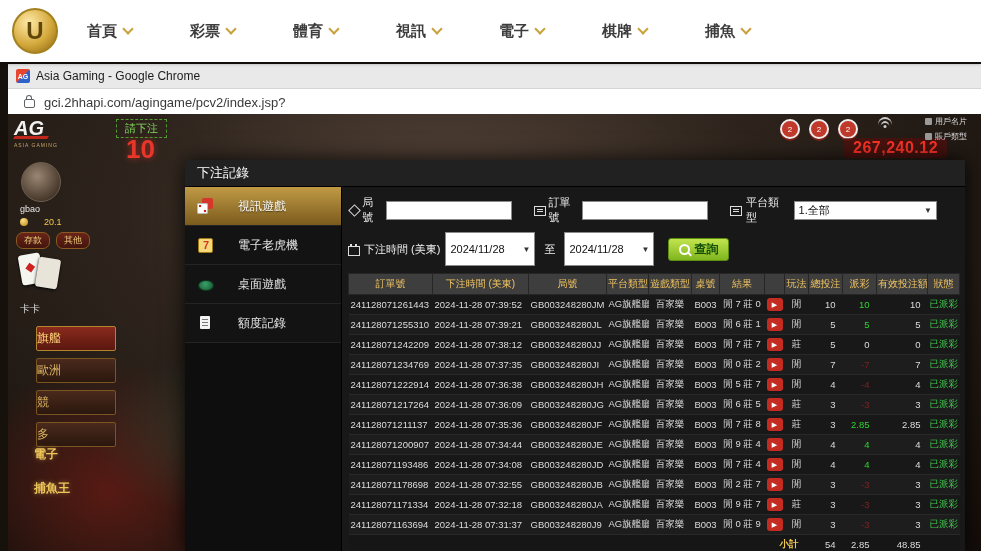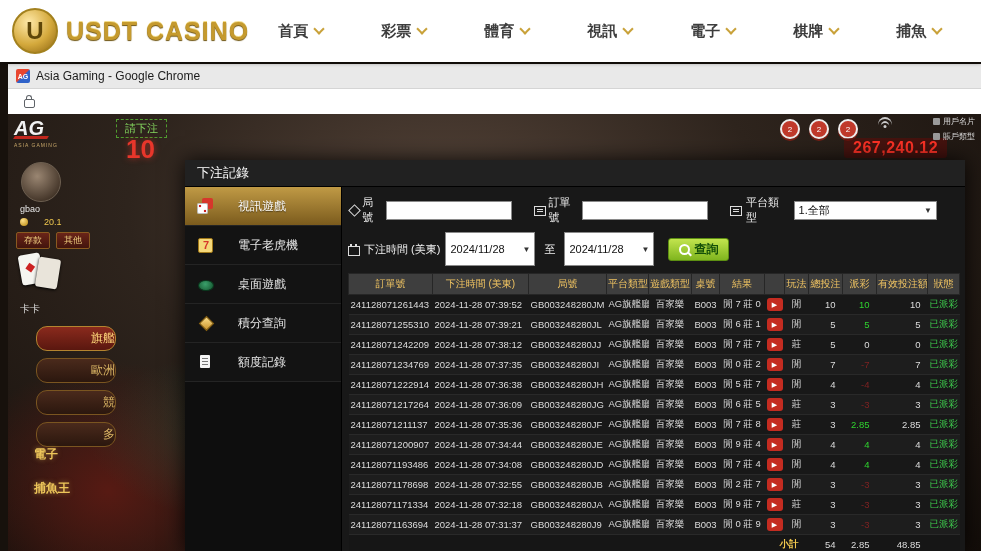--- a/index.html
+++ b/index.html
@@ -51,39 +51,39 @@
               color:#84d55e;font-size:11px}
   .countdown{position:absolute;left:118px;top:20px;color:#e8362b;font-size:26px;font-weight:bold;
              text-shadow:0 0 6px rgba(232,54,43,.6)}
   .avatar{position:absolute;left:13px;top:48px;width:38px;height:38px;border-radius:50%;border:1px solid #6d5f50;
           background:radial-gradient(circle at 40% 35%,#9a8672,#4a3b2e 70%,#241b13);cursor:pointer}
   .player-name{position:absolute;left:12px;top:90px;color:#e8e8e8;font-size:9px}
   .player-coins{position:absolute;left:12px;top:103px;color:#f0c84f;font-size:9px;display:flex;align-items:center;gap:16px}
   .coin{width:8px;height:8px;border-radius:50%;background:radial-gradient(circle at 35% 30%,#ffe18a,#b8860b);display:inline-block}
   .quick-buttons{position:absolute;left:8px;top:118px;display:flex;gap:6px}
   .qbtn{height:15px;padding:0 7px;background:linear-gradient(#6a2418,#43150d);border:1px solid #8a5a20;
-        border-radius:2px;color:#f0d080;font-size:9px;line-height:15px;cursor:pointer}
+        border-radius:7px;color:#f0d080;font-size:9px;line-height:15px;cursor:pointer}
   .cards{position:absolute;left:12px;top:140px;width:60px;height:44px}
   .card{position:absolute;width:22px;height:30px;background:#f5f5f0;border-radius:3px;box-shadow:0 1px 3px #000}
   .c1{transform:rotate(-10deg)}
   .c1:after{content:"";position:absolute;left:7px;top:10px;width:7px;height:7px;background:#c22;transform:rotate(45deg)}
   .c2{left:17px;top:4px;transform:rotate(9deg);background:#e9e4da}
   .cards-label{position:absolute;left:12px;top:188px;color:#ddd;font-size:10px}
   .lobby-tabs{position:absolute;left:28px;top:212px;display:flex;flex-direction:column;gap:7px}
-  .lobby-tab{width:78px;height:23px;line-height:23px;text-align:right;border-radius:11px;cursor:pointer;
+  .lobby-tab{width:78px;height:23px;line-height:23px;text-align:left;border-radius:2px;cursor:pointer;
              background:linear-gradient(#4a2a1c,#2b170e);border:1px solid #7a5520;color:#dcb765;font-size:12px}
   .lobby-tab.hot{background:linear-gradient(#8a2a1d,#5a170f);color:#ffd87a;border-color:#b4842f}
   .bottom-items{position:absolute;left:26px;top:332px;display:flex;flex-direction:column;gap:17px}
   .bottom-item{color:#edc65a;font-size:12px;font-weight:bold;cursor:pointer;text-shadow:0 0 5px rgba(237,198,90,.5)}
   .chips{position:absolute;left:772px;top:5px;display:flex;gap:9px}
   .chip{width:16px;height:16px;border-radius:50%;background:#c0392b;border:2px solid #eee;color:#fff;
         font-size:8px;display:flex;align-items:center;justify-content:center;box-shadow:0 2px 0 #7a1f15}
   .balance{position:absolute;left:836px;top:24px;padding:1px 9px;background:rgba(92,13,10,.6);border-radius:3px;
            color:#ff3226;font-size:16px;font-weight:bold;letter-spacing:.5px}
-  .right-panel{position:absolute;right:6px;top:2px;display:flex;flex-direction:column;gap:4px;align-items:flex-start}
+  .right-panel{position:absolute;right:14px;top:2px;display:flex;flex-direction:column;gap:4px;align-items:flex-start}
   .rp-row{display:flex;align-items:center;gap:3px;color:#ddd;font-size:8px;cursor:pointer}
   .rp-ic{width:7px;height:7px;background:#9a9a9a;border-radius:1px;display:inline-block}
   .wifi{position:absolute;right:88px;top:3px;width:16px;height:12px}
   .wifi b{position:absolute;left:50%;transform:translateX(-50%);border-top:2px solid #ccc;
           border-radius:50% 50% 0 0/100% 100% 0 0}
   .wifi b:nth-child(1){width:14px;height:6px;top:0}
   .wifi b:nth-child(2){width:9px;height:4px;top:4px}
   .wifi b:nth-child(3){width:3px;height:3px;top:8px;background:#ccc;border:none;border-radius:50%}
 
   
@@ -157,21 +157,20 @@
   .sum-row td{background:#161616 !important;border-bottom:none;border-top:1px solid #2e2e2e}
   .sum-label{color:#f3c94f !important;text-align:right !important;padding-right:10px !important;font-weight:bold}
   .sum-val{text-align:right !important;padding-right:7px !important;color:#eee}
 </style>
 </head>
 <body>
 
 <div class="site-header">
   <div class="logo">
     <div class="logo-coin">U</div>
-    <div class="logo-text">USDT CASINO</div>
   </div>
   <nav class="main-nav" id="main-nav">
       <div class="nav-item">
         <span>首頁</span>
         <i class="chev"></i>
       </div>
       <div class="nav-item">
         <span>彩票</span>
         <i class="chev"></i>
       </div>
@@ -198,20 +197,21 @@
     </nav>
 </div>
 
 <div class="chrome">
   <div class="titlebar">
     <span class="favicon">AG</span>
     <span>Asia Gaming - Google Chrome</span>
   </div>
   <div class="urlbar">
     <i class="lock"></i>
+    <span class="url">gci.2hhapi.com/agingame/pcv2/index.jsp?</span>
   </div>
 
   <div class="game">
     <div class="blob-red"></div>
     <div class="blob-green"></div>
 
     <div class="ag-logo">
       <div class="ag-main">AG</div>
       <div class="ag-sub">ASIA GAMING</div>
     </div>
@@ -273,24 +273,20 @@
               <i class="mi mi-dice-icon"></i>
               <span>視訊遊戲</span>
             </div>
             <div class="menu-item">
               <i class="mi mi-slot-icon"></i>
               <span>電子老虎機</span>
             </div>
             <div class="menu-item">
               <i class="mi mi-table-icon"></i>
               <span>桌面遊戲</span>
-            </div>
-            <div class="menu-item">
-              <i class="mi mi-diamond-icon"></i>
-              <span>積分查詢</span>
             </div>
             <div class="menu-item">
               <i class="mi mi-document-icon"></i>
               <span>額度記錄</span>
             </div>
           </div>
         <div class="content">
 
           <div class="frow">
             <div class="grp">

